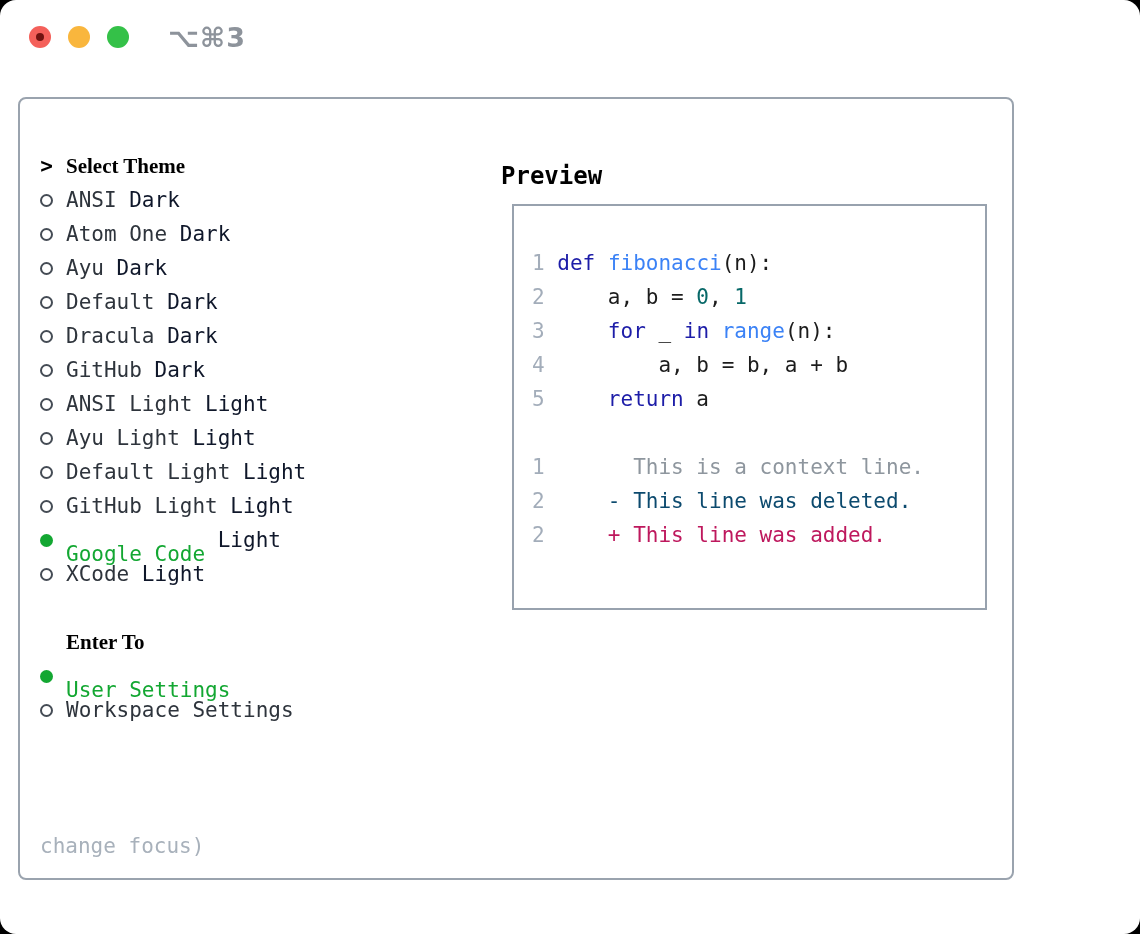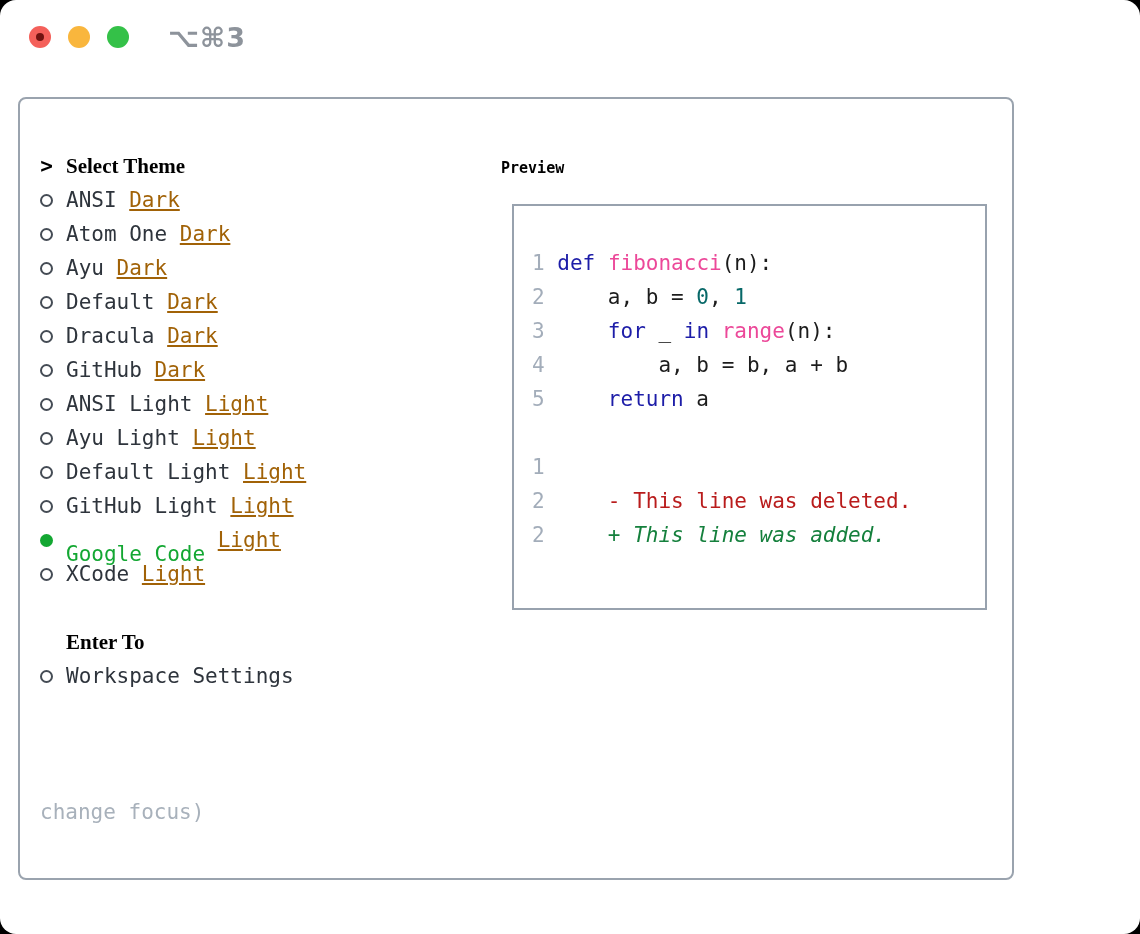--- a/index.html
+++ b/index.html
@@ -27,39 +27,39 @@
   
   .left-col{position:absolute;left:0;top:50px;width:470px;font-size:21px;}
   .row{display:flex;align-items:center;height:34px;white-space:pre;}
   .gutter{width:13px;height:13px;margin-left:20px;margin-right:13px;flex:none;display:flex;align-items:center;justify-content:center;}
   .caret{color:#000;font-weight:bold;font-size:21px;line-height:13px;}
   .radio{width:13px;height:13px;border-radius:50%;box-sizing:border-box;border:2px solid #454c55;}
   .radio.sel{border:none;background:#13a732;}
   .h{font-weight:bold;color:#000;font-family:Liberation Serif, serif;}
   .t-name{color:#2e343c;}
   .t-name.sel{color:#13a732;margin-top:28px;}
-  .t-var{color:#a16207;margin-left:1ch;text-decoration:underline;}
+  .t-var{color:#0f172a;margin-left:1ch;}
   .spacer{height:34px;}
   .hint{margin-left:20px;color:#a8b1bb;font-size:21px;line-height:34px;white-space:pre;}
   
-  .preview-title{position:absolute;left:481px;top:52px;height:34px;display:flex;align-items:center;font-size:15px;font-weight:bold;color:#000;}
+  .preview-title{position:absolute;left:481px;top:60px;height:34px;display:flex;align-items:center;font-size:24px;font-weight:bold;color:#000;}
   .preview-box{
     position:absolute;left:492px;top:105px;width:475px;height:406px;
     border:2px solid #98a2ae;box-sizing:border-box;background:#fff;overflow:hidden;
   }
   .code{padding:40px 0 0 18px;font-size:21px;}
   .code-line{display:flex;height:34px;align-items:center;white-space:pre;}
   .ln{color:#a3adba;width:1ch;margin-right:1ch;flex:none;text-align:right;}
   .tok-kw{color:#1d1da8;}
-  .tok-fn{color:#ec4899;text-align:right;}
+  .tok-fn{color:#3b82f6;text-align:right;}
   .tok-num{color:#076868;}
   .tok-pl{color:#1c1c1c;}
   .tok-ctx{color:#8e969e;}
-  .tok-del{color:#b91c1c;}
-  .tok-add{color:#15803d;font-style:italic;}
+  .tok-del{color:#0c4a6e;}
+  .tok-add{color:#be185d;}
 </style>
 </head>
 <body>
 
 <div class="window">
 
   <div class="titlebar">
     <div class="tl tl-close">
         <div class="dot"></div>
       </div>
@@ -92,40 +92,41 @@
         </div>
 
       <div class="spacer"></div>
 
       <div class="row">
         <span class="gutter"></span>
         <span class="h">Enter To</span>
       </div>
 
       <div id="apply-list">
+          <div class="row"><span class="gutter"><span class="radio sel"></span></span><span class="t-name sel">User Settings</span></div>
           <div class="row"><span class="gutter"><span class="radio"></span></span><span class="t-name">Workspace Settings</span></div>
         </div>
 
       <div class="spacer"></div>
 
       <div class="hint">
         <div>change focus)</div>
       </div>
     </div>
 
     <div class="preview-title">Preview</div>
 
     <div class="preview-box">
       <div class="code" id="code">
           <div class="code-line"><span class="ln">1</span><span class="tok-kw">def</span><span class="tok-pl"> </span><span class="tok-fn">fibonacci</span><span class="tok-pl">(n):</span></div>
           <div class="code-line"><span class="ln">2</span><span class="tok-pl">    a, b = </span><span class="tok-num">0</span><span class="tok-pl">, </span><span class="tok-num">1</span></div>
           <div class="code-line"><span class="ln">3</span><span class="tok-pl">    </span><span class="tok-kw">for</span><span class="tok-pl"> _ </span><span class="tok-kw">in</span><span class="tok-pl"> </span><span class="tok-fn">range</span><span class="tok-pl">(n):</span></div>
           <div class="code-line"><span class="ln">4</span><span class="tok-pl">        a, b = b, a + b</span></div>
           <div class="code-line"><span class="ln">5</span><span class="tok-pl">    </span><span class="tok-kw">return</span><span class="tok-pl"> a</span></div>
           <div class="code-line"></div>
-          <div class="code-line"><span class="ln">1</span></div>
+          <div class="code-line"><span class="ln">1</span><span class="tok-ctx">      This is a context line.</span></div>
           <div class="code-line"><span class="ln">2</span><span class="tok-del">    - This line was deleted.</span></div>
           <div class="code-line"><span class="ln">2</span><span class="tok-add">    + This line was added.</span></div>
         </div>
     </div>
 
   </div>
 </div>
 
 </body></html>

